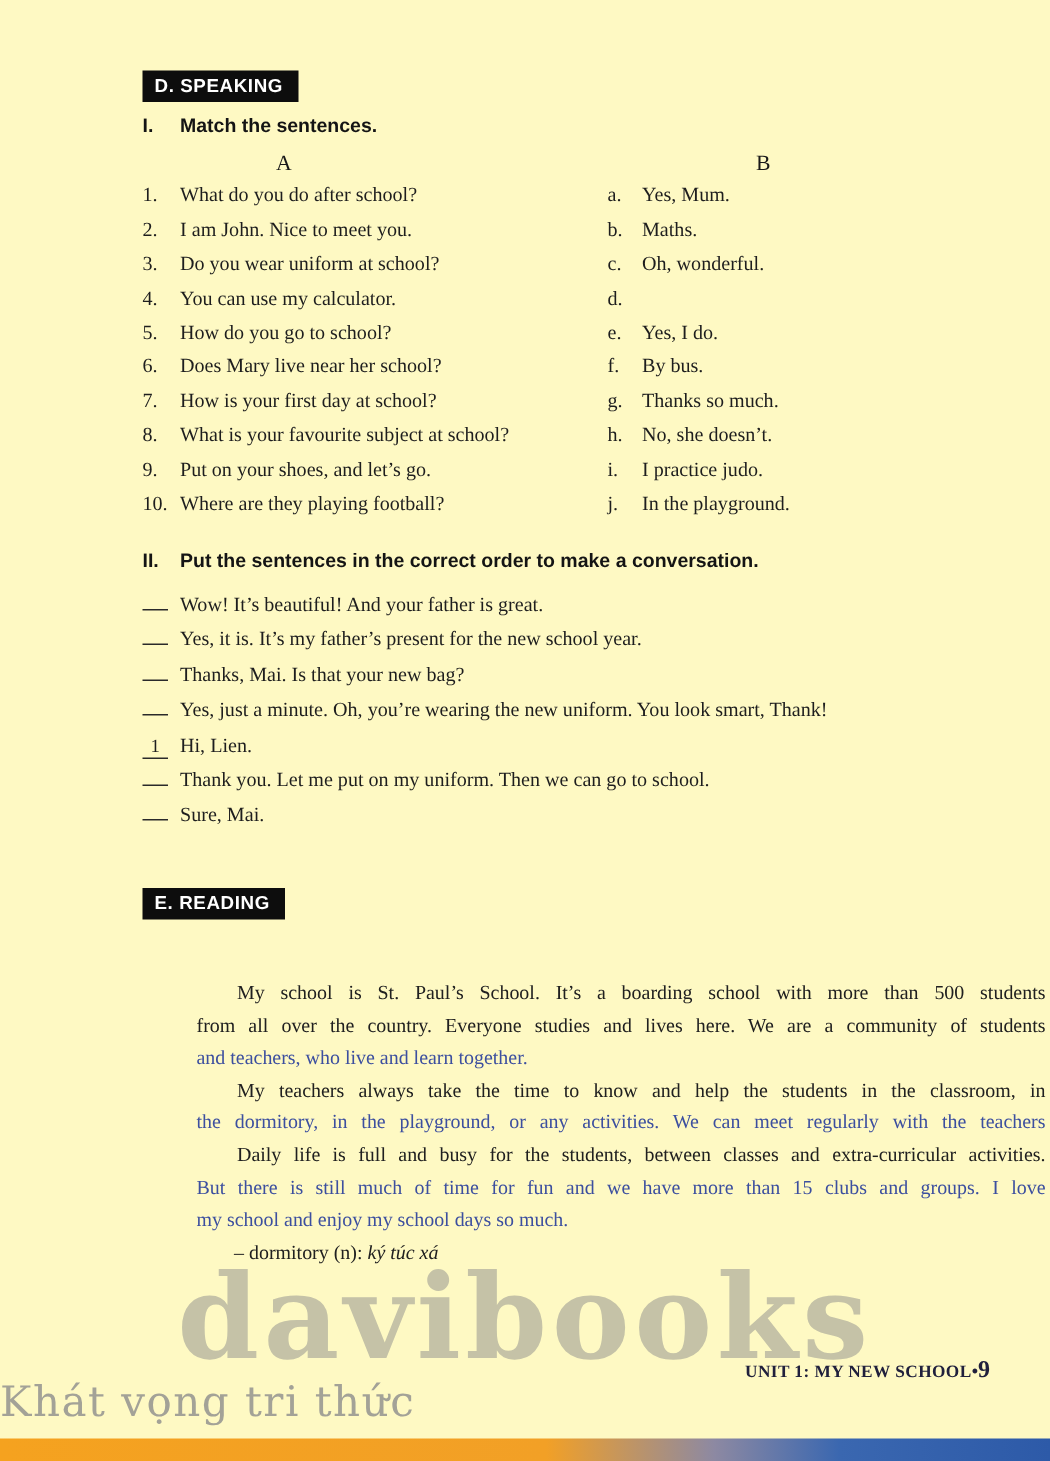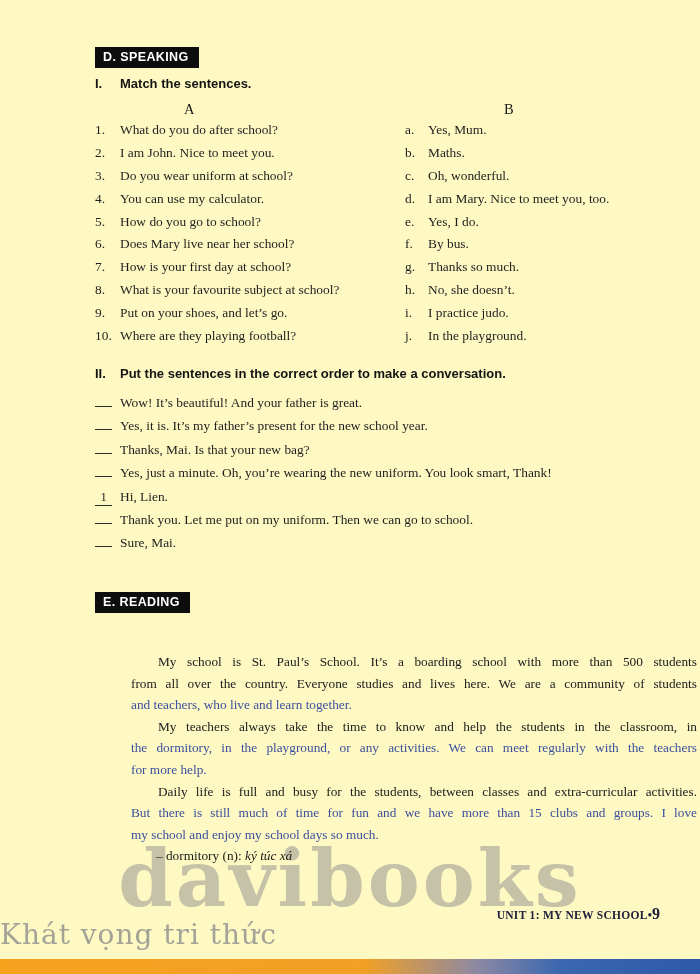--- a/index.html
+++ b/index.html
@@ -87,21 +87,20 @@
       <div class="match-row">
         <span class="mnum">3.</span>
         <span class="mleft">Do you wear uniform at school?</span>
         <span class="mlet">c.</span>
         <span class="mright">Oh, wonderful.</span>
       </div>
       <div class="match-row">
         <span class="mnum">4.</span>
         <span class="mleft">You can use my calculator.</span>
         <span class="mlet">d.</span>
-        <span class="mright">I am Mary. Nice to meet you, too.</span>
       </div>
       <div class="match-row">
         <span class="mnum">5.</span>
         <span class="mleft">How do you go to school?</span>
         <span class="mlet">e.</span>
         <span class="mright">Yes, I do.</span>
       </div>
       <div class="match-row">
         <span class="mnum">6.</span>
         <span class="mleft">Does Mary live near her school?</span>
@@ -151,21 +150,20 @@
   <div class="abs section-header z1" style="top:592px">E. READING</div>
 
 
   <div class="abs z1" id="reading-text">
     <div id="reading-lines">
         <div class="rline indent">My school is St. Paul’s School. It’s a boarding school with more than 500 students</div>
         <div class="rline">from all over the country. Everyone studies and lives here. We are a community of students</div>
         <div class="rline blue last">and teachers, who live and learn together.</div>
         <div class="rline indent">My teachers always take the time to know and help the students in the classroom, in</div>
         <div class="rline blue">the dormitory, in the playground, or any activities. We can meet regularly with the teachers</div>
-        <div class="rline blue last">for more help.</div>
         <div class="rline indent">Daily life is full and busy for the students, between classes and extra-curricular activities.</div>
         <div class="rline blue">But there is still much of time for fun and we have more than 15 clubs and groups. I love</div>
         <div class="rline blue last">my school and enjoy my school days so much.</div>
       </div>
     <div class="gloss">
       <span>– dormitory (n): </span><i>ký túc xá</i>
     </div>
   </div>
 
   <div class="abs" id="brand-watermark">davibooks</div>

